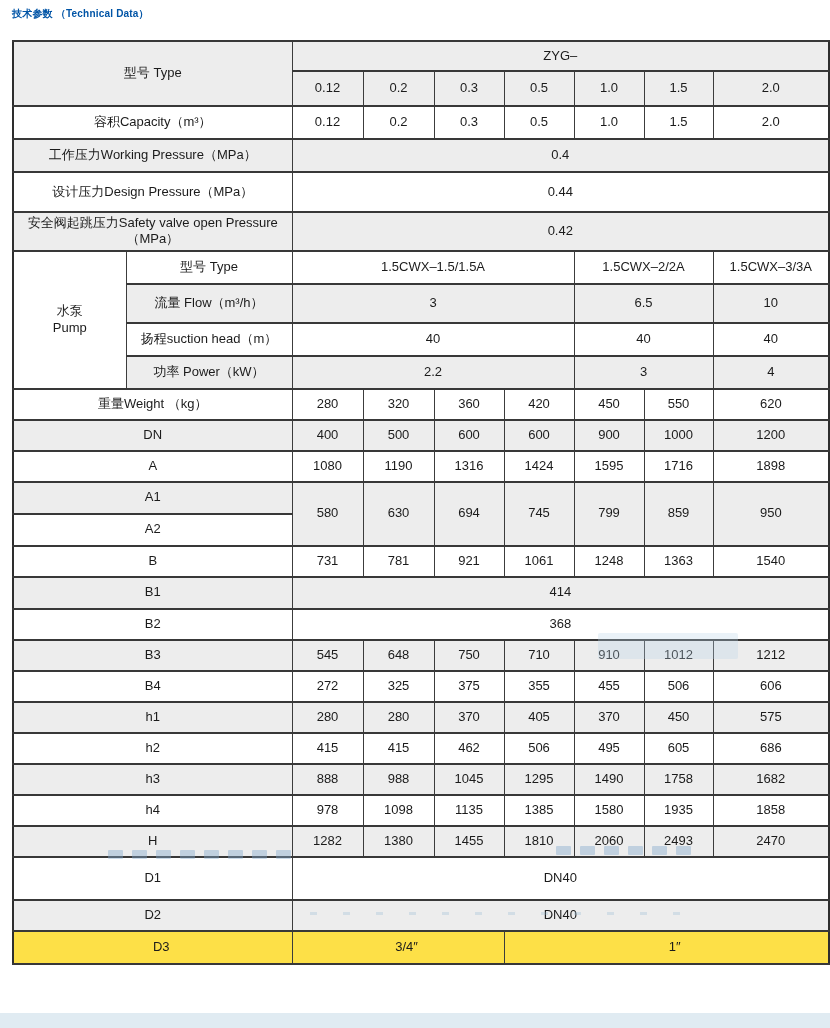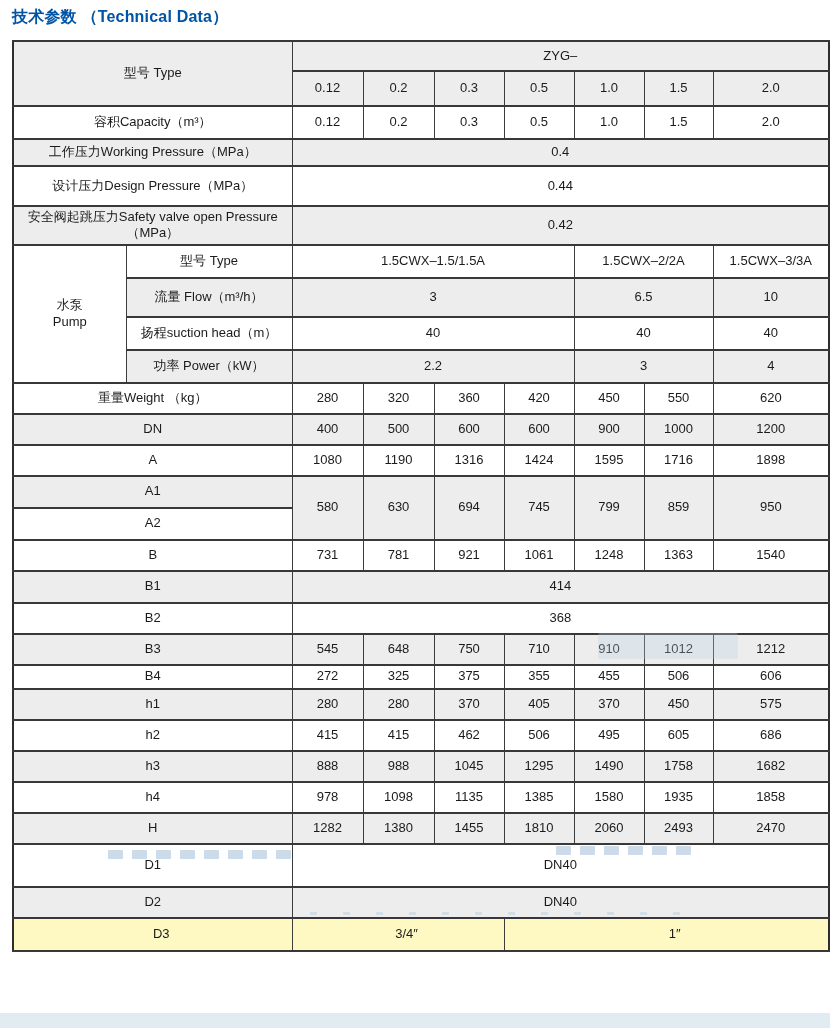--- a/index.html
+++ b/index.html
@@ -4,37 +4,37 @@
 <style>
   html,body{margin:0;padding:0;}
   body{
     width:830px;height:1028px;position:relative;overflow:hidden;
     background:#ffffff;
     font-family:"Liberation Sans","DejaVu Sans",sans-serif;
     color:#1b1b1b;
   }
   .page-title{
     position:absolute;left:12px;top:7px;
-    font-size:16px;font-weight:bold;color:#0054a6;
+    font-size:10px;font-weight:bold;color:#0054a6;
     letter-spacing:0.2px;white-space:nowrap;
   }
   table.tech{
     position:absolute;left:12px;top:40px;width:816px;
     border-collapse:collapse;table-layout:fixed;
     border:2px solid #2e2e2e;
   }
   table.tech td{
     border-left:1px solid #3c3c3c;border-right:1px solid #3c3c3c;
     border-top:2px solid #383838;border-bottom:2px solid #383838;
     font-size:13px;text-align:center;vertical-align:middle;
     padding:2px 4px;background:#ffffff;line-height:1.25;
     overflow:hidden;
   }
   tr.shade td{background:#ededed;}
-  tr.tint td{background:#fef9c3;padding-left:21px;}
+  tr.tint td{background:#fde047;padding-left:21px;}
   
   td.cell-white{background:#ffffff !important;}
   td.cell-shade{background:#ededed !important;}
   td.lbl-left{text-align:left;padding-left:10px;}
   td.group-cell{background:#ffffff !important;}
   
   .wm{position:absolute;pointer-events:none;}
   .wm-band{left:0;top:1013px;width:830px;height:15px;background:#e0ebf2;}
   .wm-patch-b2{left:598px;top:633px;width:140px;height:26px;background:rgba(185,212,233,0.30);border-radius:2px;}
   .wm-dashes{display:flex;gap:9px;}
@@ -81,21 +81,21 @@
     <td colspan="2" class="lbl-left">容积Capacity（m³）</td>
     <td>0.12</td>
     <td>0.2</td>
     <td>0.3</td>
     <td>0.5</td>
     <td>1.0</td>
     <td>1.5</td>
     <td>2.0</td>
   </tr>
 
-  <tr class="shade" style="height:27px">
+  <tr class="shade" style="height:33px">
     <td colspan="2" class="lbl-left">工作压力Working Pressure（MPa）</td>
     <td colspan="7">0.4</td>
   </tr>
   <tr style="height:40px">
     <td colspan="2" class="lbl-left">设计压力Design Pressure（MPa）</td>
     <td colspan="7">0.44</td>
   </tr>
   <tr class="shade" style="height:37px">
     <td colspan="2" class="lbl-left">安全阀起跳压力Safety valve open Pressure（MPa）</td>
     <td colspan="7">0.42</td>
@@ -192,21 +192,21 @@
   <tr class="shade" style="height:31px">
     <td colspan="2">B3</td>
     <td>545</td>
     <td>648</td>
     <td>750</td>
     <td>710</td>
     <td>910</td>
     <td>1012</td>
     <td>1212</td>
   </tr>
-  <tr style="height:24px">
+  <tr style="height:31px">
     <td colspan="2">B4</td>
     <td>272</td>
     <td>325</td>
     <td>375</td>
     <td>355</td>
     <td>455</td>
     <td>506</td>
     <td>606</td>
   </tr>
   <tr class="shade" style="height:31px">

